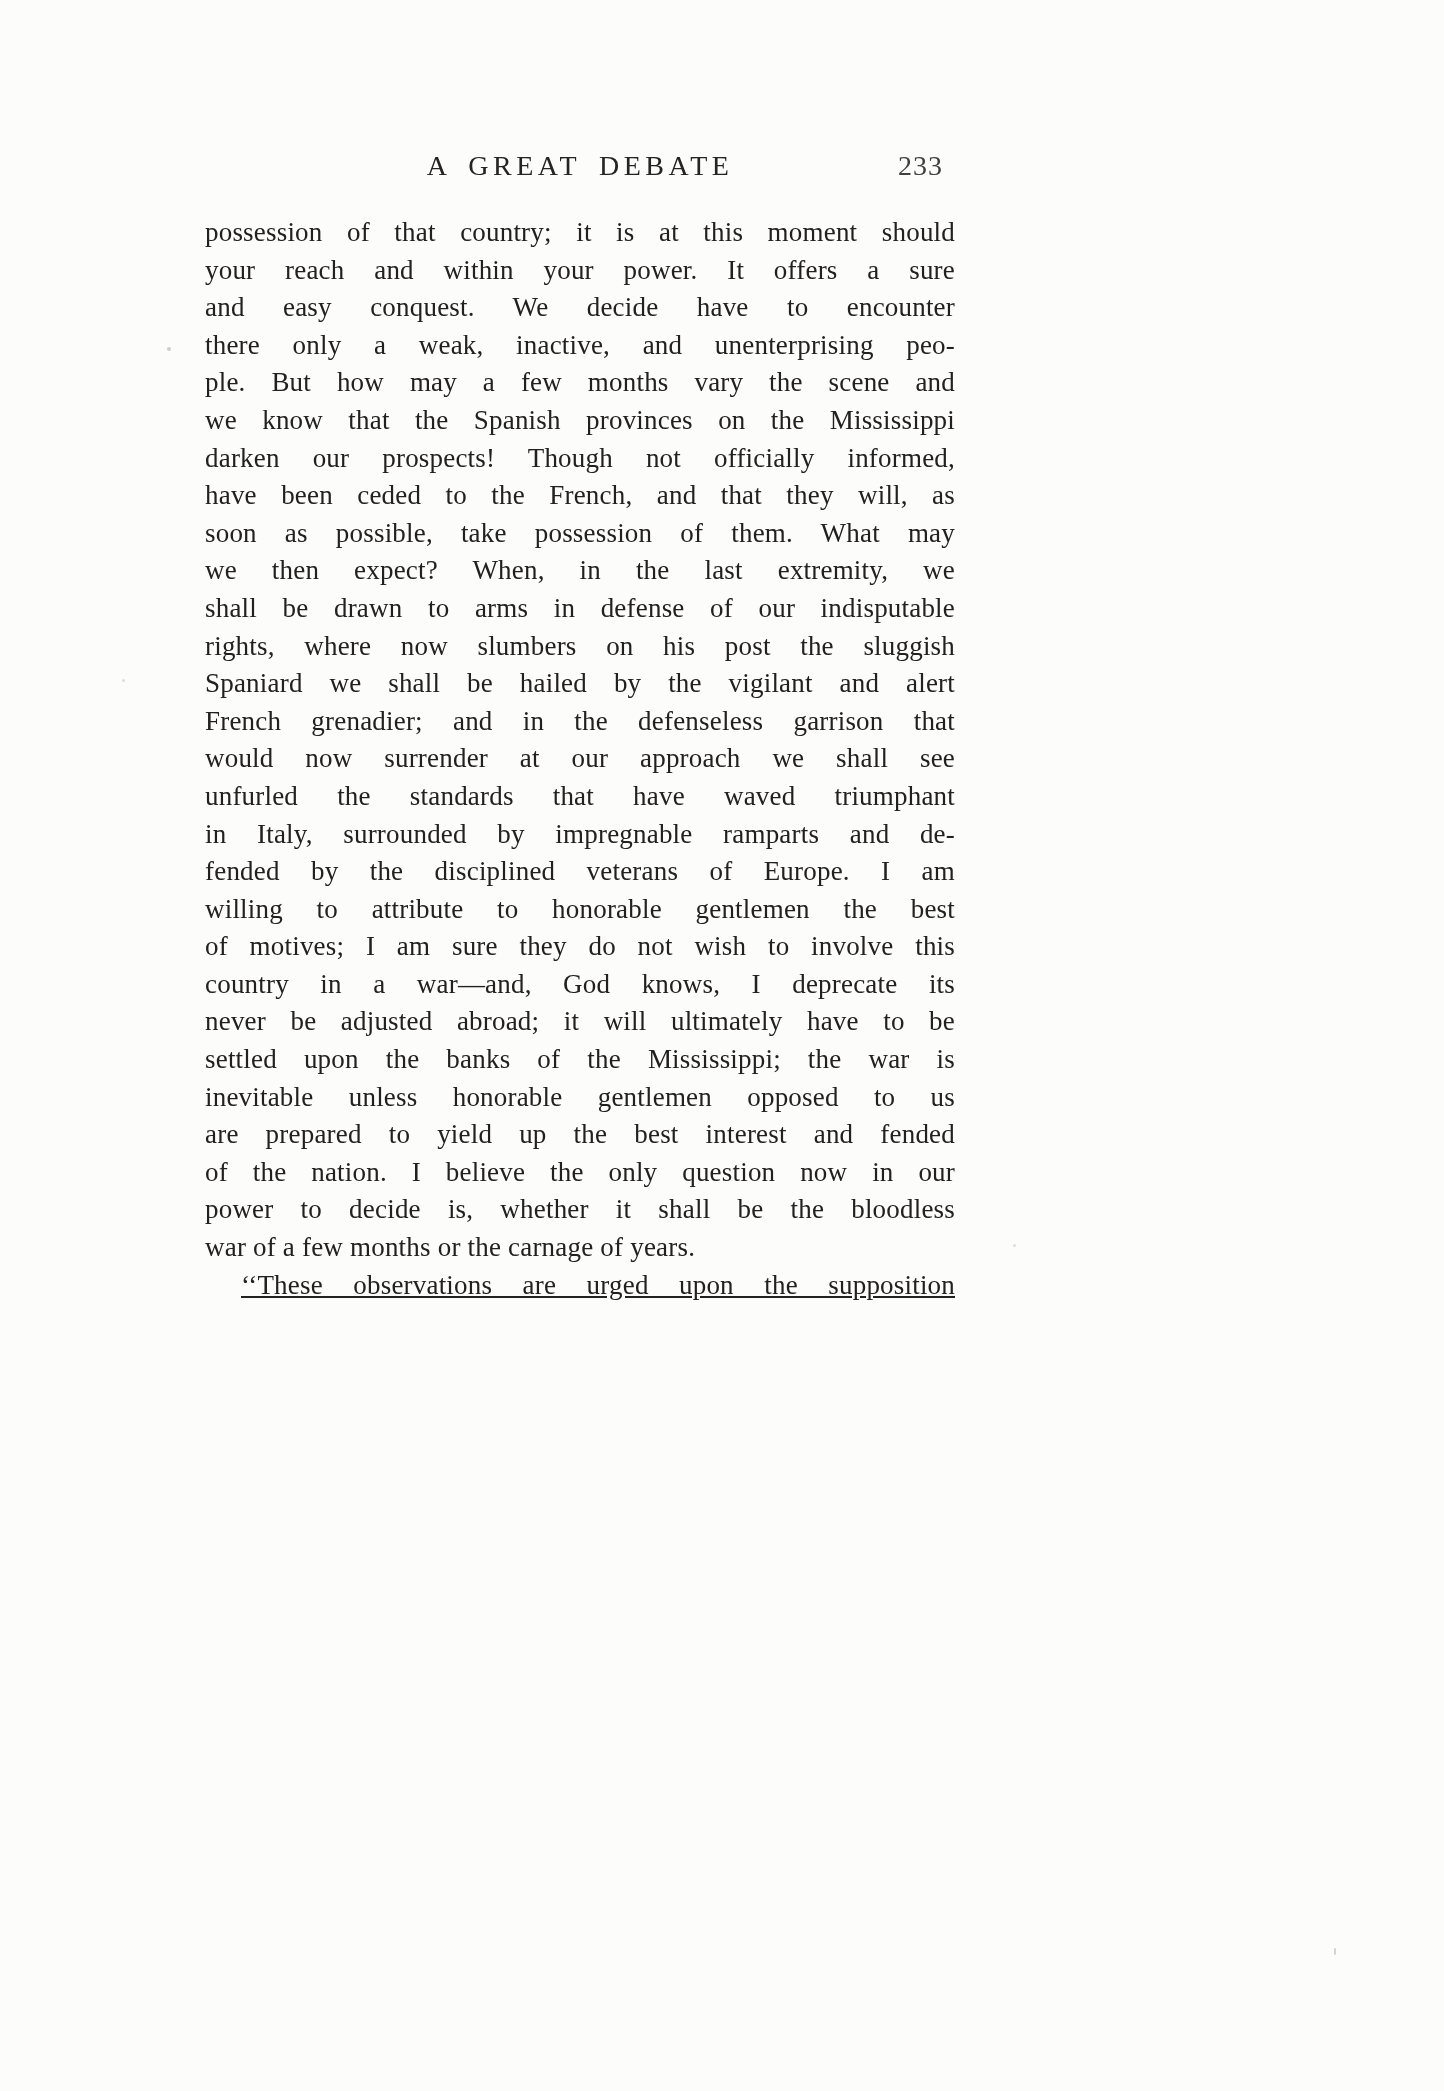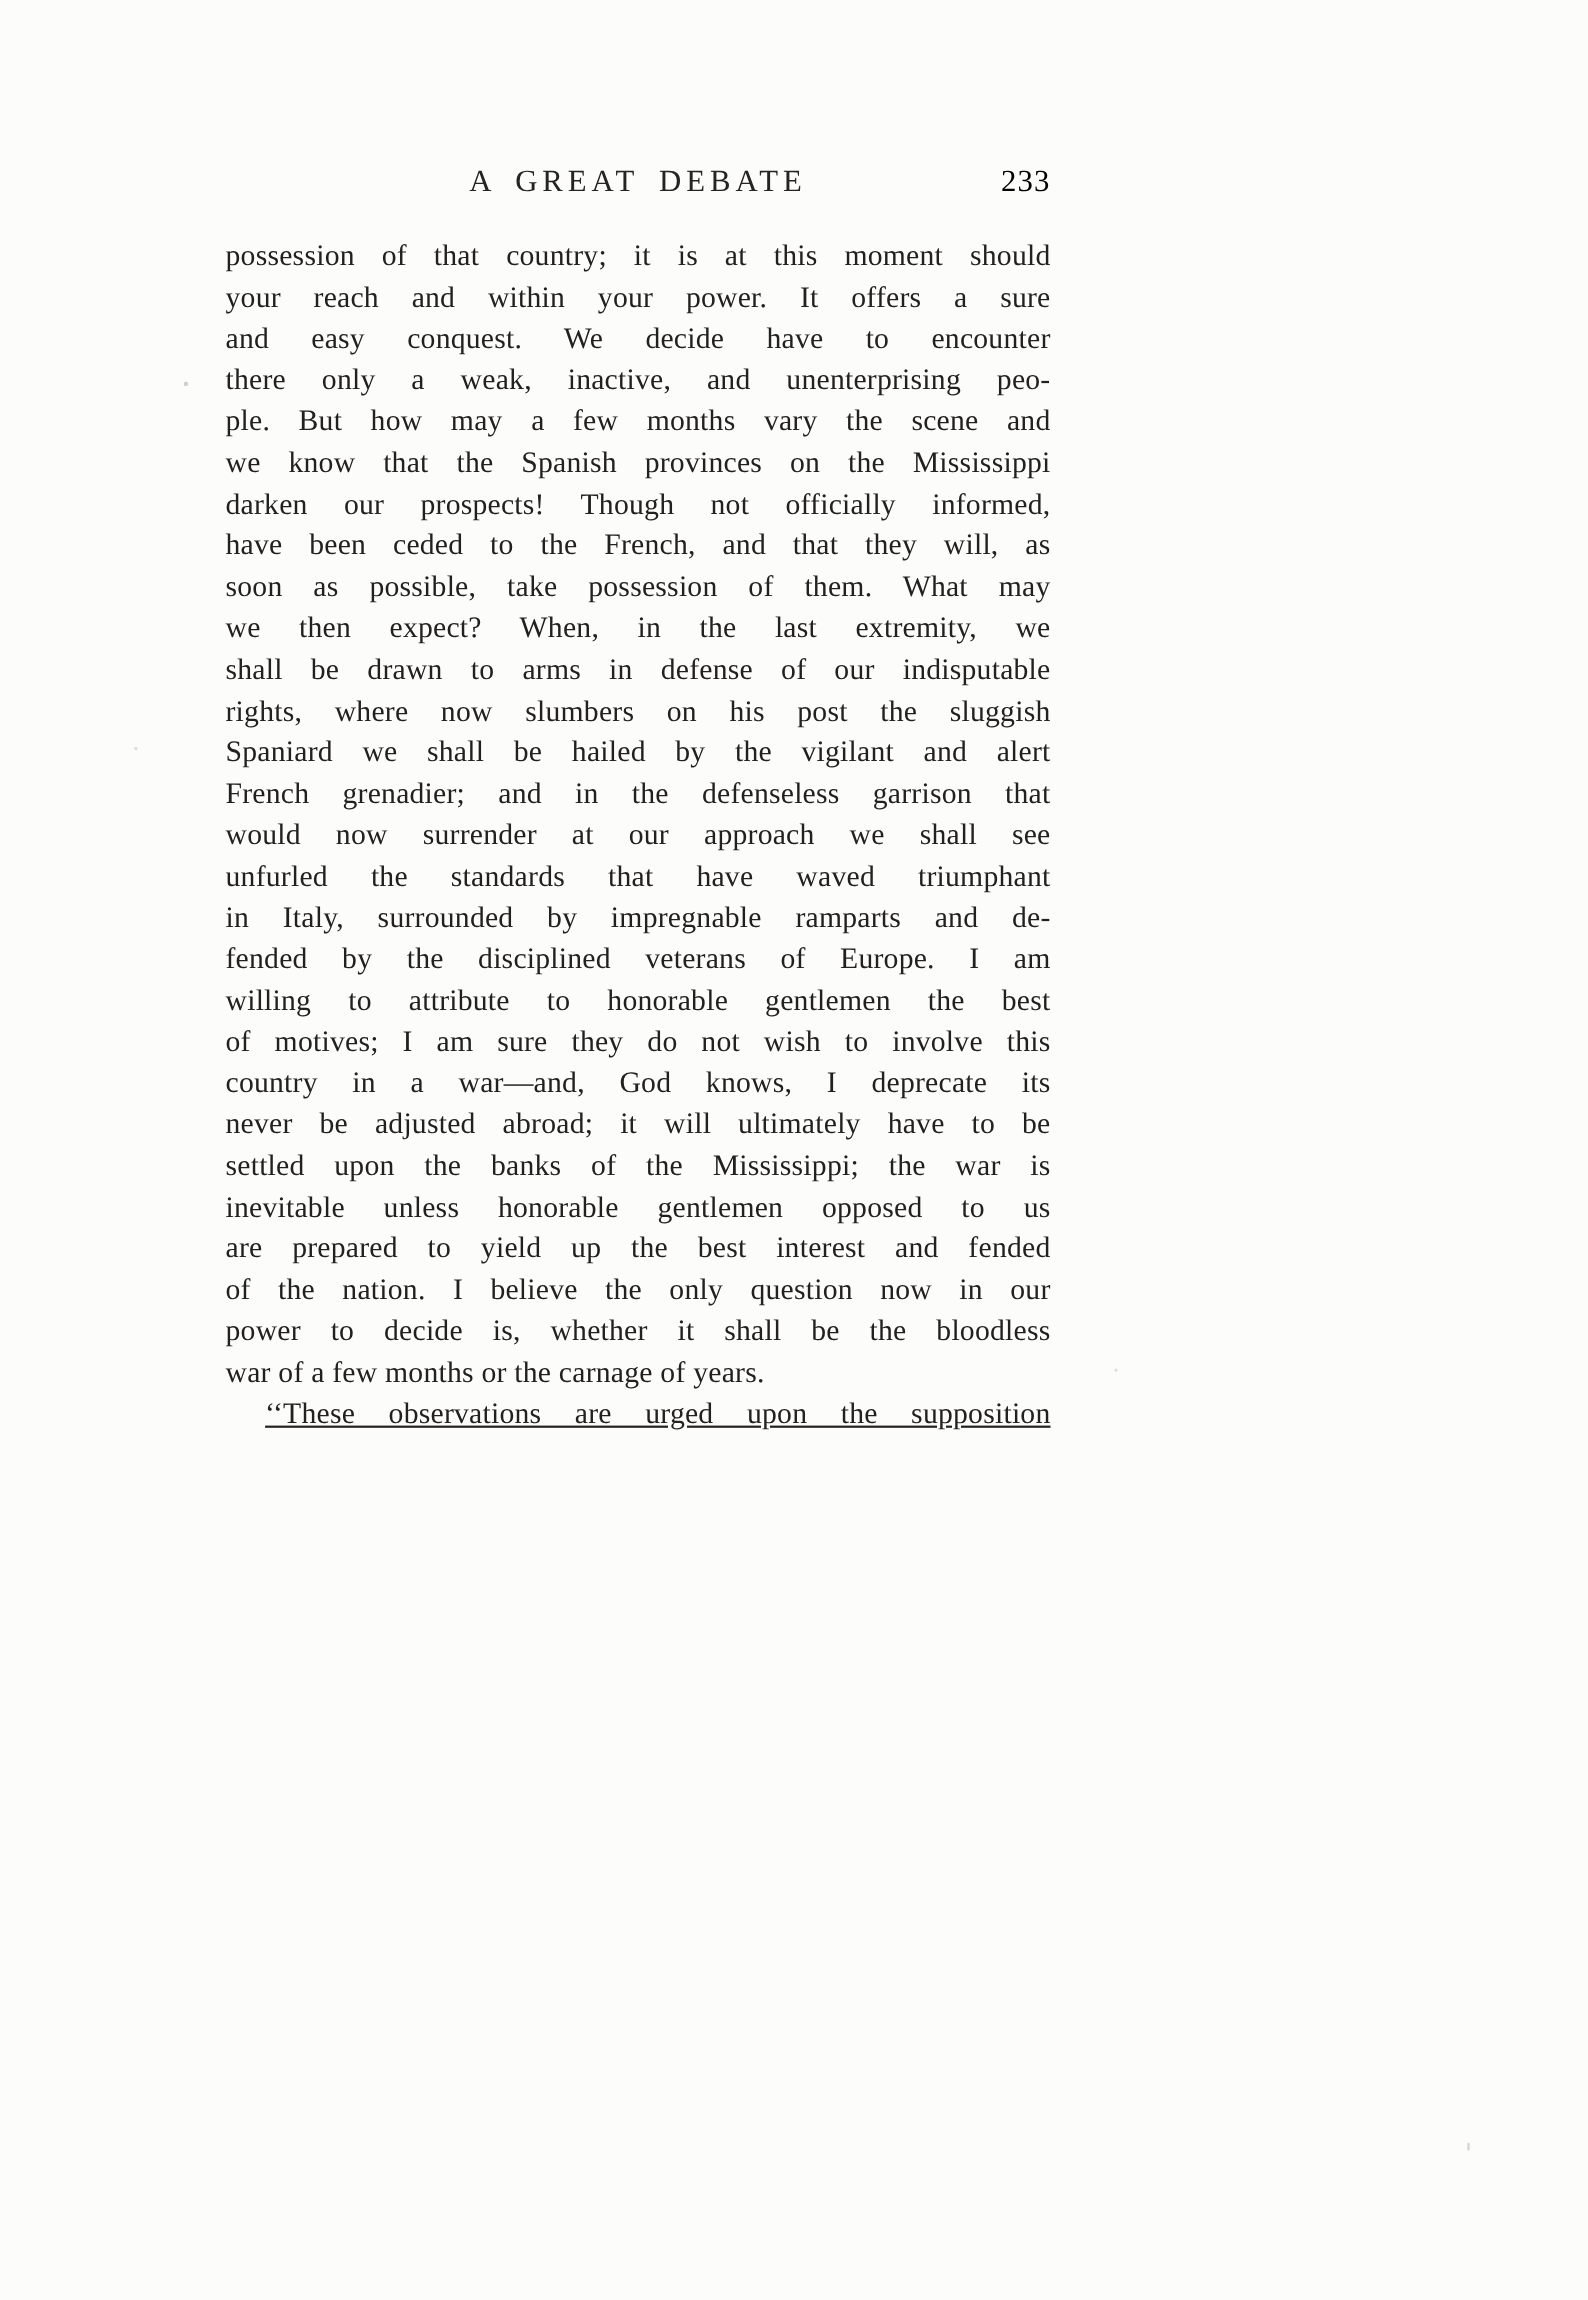--- a/index.html
+++ b/index.html
@@ -34,24 +34,24 @@
     position: absolute;
     left: 50%;
     transform: translateX(-50%);
     letter-spacing: 4.5px;
     word-spacing: 7px;
     white-space: nowrap;
     color: #262422;
   }
   .page-number {
     position: absolute;
-    right: 0;
+    right: 12px;
     top: 0;
     letter-spacing: 1px;
-    color: #000000;
+    color: #404040;
   }
   .body-text {
     font-size: 27px;
     line-height: 37.6px;
     letter-spacing: 0.2px;
   }
   .line {
     text-align: justify;
     min-height: 37.6px;
   }

